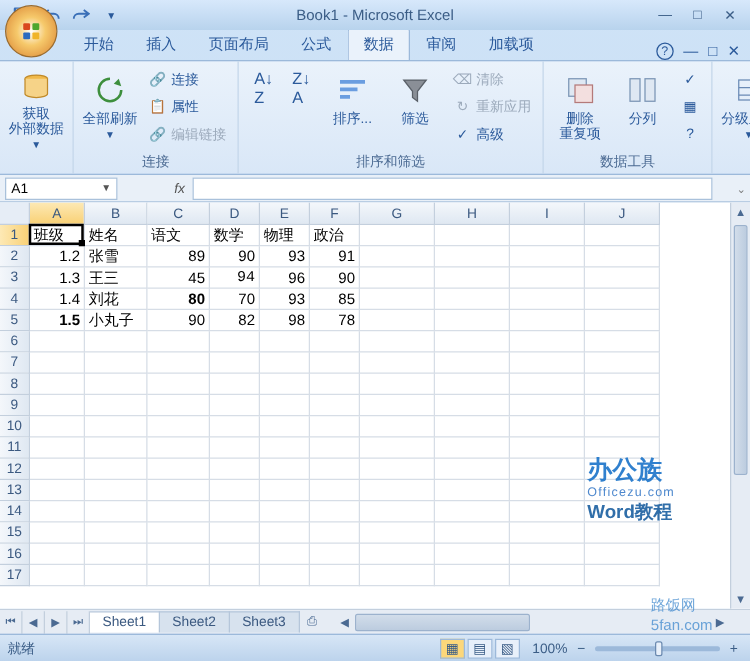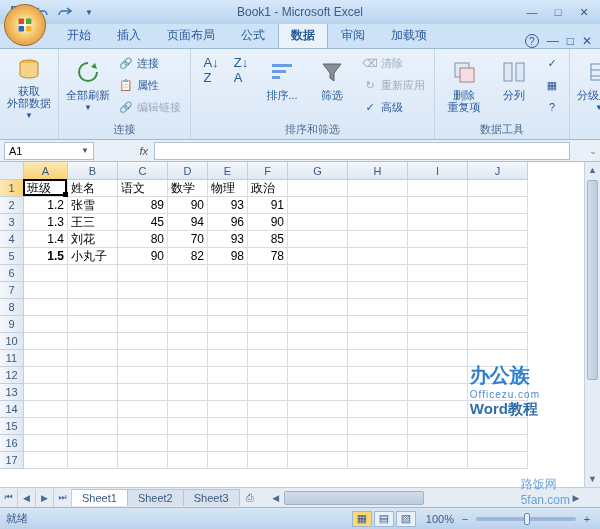--- a/index.html
+++ b/index.html
@@ -14,21 +14,21 @@
 .win-controls { margin-left: auto; display: flex; gap: 2px; padding-right: 4px; }
 .win-btn { width: 24px; height: 16px; display: flex; align-items: center; justify-content: center; color: #3b5d86; font-size: 11px; border: 1px solid transparent; }
 
 
 .office-btn { position: absolute; left: 4px; top: 4px; width: 42px; height: 42px; border-radius: 50%; background: radial-gradient(#fff,#f6c96b 40%,#d77f2e); border: 1px solid #9a6b2e; z-index: 10; display: flex; align-items: center; justify-content: center; }
 .office-btn svg { width: 22px; height: 22px; }
 
 
 .ribbon-tabs { height: 24px; display: flex; align-items: flex-end; padding-left: 54px; gap: 0; background: transparent; }
 .tab { padding: 4px 12px; color: #2b5a9b; font-size: 12px; cursor: default; border: 1px solid transparent; border-bottom: none; }
-.tab.active { background: #eaf2fb; border-color: #9cb9da; border-radius: 3px 3px 0 0; font-weight: bold; }
+.tab.active { background: #eaf2fb; border-color: #9cb9da; border-radius: 3px 3px 0 0; }
 .tab-help { margin-left: auto; padding-right: 8px; color: #2b5a9b; display: flex; align-items: center; gap: 8px; }
 
 
 .ribbon-body { height: 92px; background: linear-gradient(#eaf2fb,#d9e7f7); border-top: 1px solid #9cb9da; border-bottom: 1px solid #9cb9da; display: flex; }
 .group { border-right: 1px solid #c4d6ea; padding: 4px 6px 2px; display: flex; flex-direction: column; }
 .group-content { flex: 1; display: flex; align-items: flex-start; gap: 4px; }
 .group-label { font-size: 11px; color: #4b6a92; text-align: center; padding-top: 1px; white-space: nowrap; }
 .big-btn { width: 46px; height: 66px; display: flex; flex-direction: column; align-items: center; gap: 2px; padding-top: 4px; color: #2b5a9b; }
 .big-btn .ico { width: 30px; height: 30px; display: flex; align-items: center; justify-content: center; }
 .big-btn .lbl { font-size: 11px; text-align: center; line-height: 1.1; }
@@ -373,32 +373,32 @@
           <div class="cell r" style="width: 40px;">91</div>
           <div class="cell l" style="width: 60px;"></div>
           <div class="cell l" style="width: 60px;"></div>
           <div class="cell l" style="width: 60px;"></div>
           <div class="cell l" style="width: 60px;"></div>
         </div>
         <div class="row">
           <div class="cell r" style="width: 44px;">1.3</div>
           <div class="cell l" style="width: 50px;">王三</div>
           <div class="cell r" style="width: 50px;">45</div>
-          <div class="cell r" style="width: 40px;">94</div>
+          <div class="cell r" style="width: 40px; font-family: Liberation Mono, monospace;">94</div>
           <div class="cell r" style="width: 40px;">96</div>
           <div class="cell r" style="width: 40px;">90</div>
           <div class="cell l" style="width: 60px;"></div>
           <div class="cell l" style="width: 60px;"></div>
           <div class="cell l" style="width: 60px;"></div>
           <div class="cell l" style="width: 60px;"></div>
         </div>
         <div class="row">
           <div class="cell r" style="width: 44px;">1.4</div>
           <div class="cell l" style="width: 50px;">刘花</div>
-          <div class="cell r" style="width: 50px;">80</div>
+          <div class="cell r" style="width: 50px; font-weight: bold;">80</div>
           <div class="cell r" style="width: 40px;">70</div>
           <div class="cell r" style="width: 40px;">93</div>
           <div class="cell r" style="width: 40px;">85</div>
           <div class="cell l" style="width: 60px;"></div>
           <div class="cell l" style="width: 60px;"></div>
           <div class="cell l" style="width: 60px;"></div>
           <div class="cell l" style="width: 60px;"></div>
         </div>
         <div class="row">
           <div class="cell r" style="width: 44px; font-weight: bold;">1.5</div>

